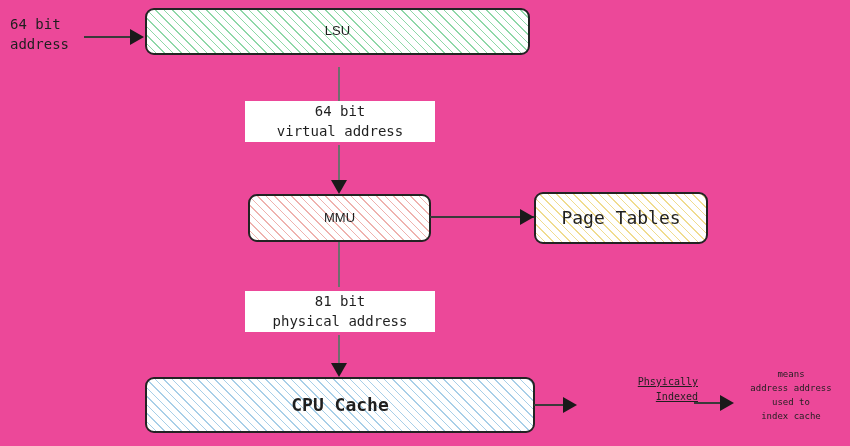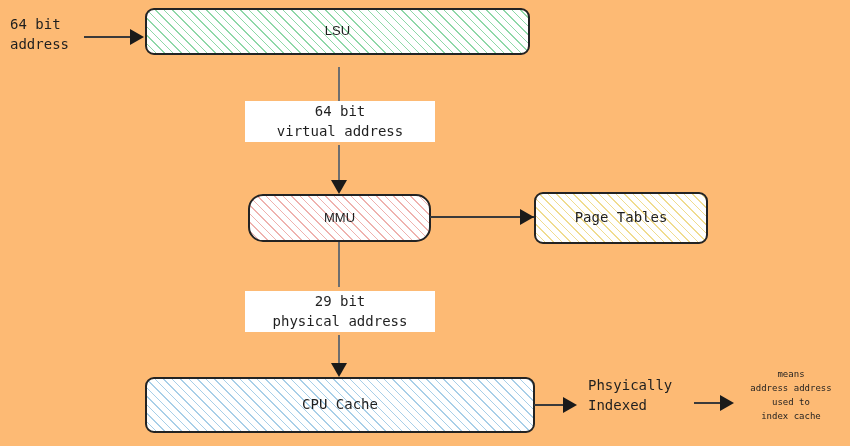--- a/index.html
+++ b/index.html
@@ -8,21 +8,21 @@
     background: #ffffff;
   }
   body {
     font-family: "DejaVu Sans Mono", "Liberation Mono", monospace;
     color: #1f1f1f;
   }
   #canvas {
     position: relative;
     width: 850px;
     height: 446px;
-    background: #fdba74;
+    background: #ec4899;
     overflow: hidden;
   }
 
   
   .node {
     position: absolute;
     box-sizing: border-box;
     border: 2px solid #232323;
     border-radius: 9px;
     display: flex;
@@ -45,46 +45,46 @@
       45deg,
       #8fd8a8 0px, #8fd8a8 1px,
       rgba(255,255,255,0) 1px, rgba(255,255,255,0) 6px);
   }
   .hatch-pink {
     background-color: #ffffff;
     background-image: repeating-linear-gradient(
       45deg,
       #efb2ae 0px, #efb2ae 1px,
       rgba(255,255,255,0) 1px, rgba(255,255,255,0) 6px);
-    border-radius: 15px;
   }
   .hatch-yellow {
     background-color: #ffffff;
     background-image: repeating-linear-gradient(
       45deg,
       #f0dc8f 0px, #f0dc8f 1px,
       rgba(255,255,255,0) 1px, rgba(255,255,255,0) 6px);
   }
   .hatch-blue {
     background-color: #ffffff;
     background-image: repeating-linear-gradient(
       45deg,
       #a8cfe8 0px, #a8cfe8 1px,
       rgba(255,255,255,0) 1px, rgba(255,255,255,0) 6px);
+    font-weight: bold;
   }
 
   
   #node-lsu        { left:145px; top:8px;   width:385px; height:47px; }
   #node-mmu        { left:248px; top:194px; width:183px; height:48px; }
   #node-pagetables { left:534px; top:192px; width:174px; height:52px; }
   #node-cpucache   { left:145px; top:377px; width:390px; height:56px; }
 
   
   .sans-label { font-family: "Liberation Sans", sans-serif; font-size: 13px; }
-  .mono-label { font-family: "DejaVu Sans Mono", "Liberation Mono", monospace; font-size: 14px; }
+  .mono-label { font-family: "DejaVu Sans Mono", "Liberation Mono", monospace; font-size: 18px; }
 
   
   .text {
     position: absolute;
     white-space: pre;
     line-height: 1.45;
   }
   #text-input-address {
     left: 10px; top: 14px;
     font-size: 14px;
@@ -100,22 +100,23 @@
   #text-physical-address {
     left: 245px; top: 291px;
     width: 190px;
     font-size: 14px;
     text-align: center;
     background: #ffffff;
   }
   #text-physically-indexed {
     left: 588px; top: 375px;
     width: 110px;
-    font-size: 14px;
-    text-align: left;
+    font-size: 10px;
+    text-align: right;
+    text-decoration: underline;
   }
   #text-means-note {
     left: 735px; top: 368px;
     width: 112px;
     font-size: 9px;
     text-align: center;
     line-height: 1.55;
   }
 
   
@@ -202,21 +203,21 @@
   <div class="node hatch-yellow" id="node-pagetables">
     <span class="node-label mono-label">Page Tables</span>
   </div>
 
   <div class="conn" id="conn-mmu-cache">
     <div class="line-v-thin seg-a"></div>
     <div class="line-v-thin seg-b"></div>
     <div class="arrow-down"></div>
   </div>
 
-  <div class="text" id="text-physical-address">29 bit
+  <div class="text" id="text-physical-address">81 bit
 physical address</div>
 
   <div class="node hatch-blue" id="node-cpucache">
     <span class="node-label mono-label">CPU Cache</span>
   </div>
 
   <div class="conn" id="conn-cache-indexed">
     <div class="line-h"></div>
     <div class="arrow-right"></div>
   </div>

